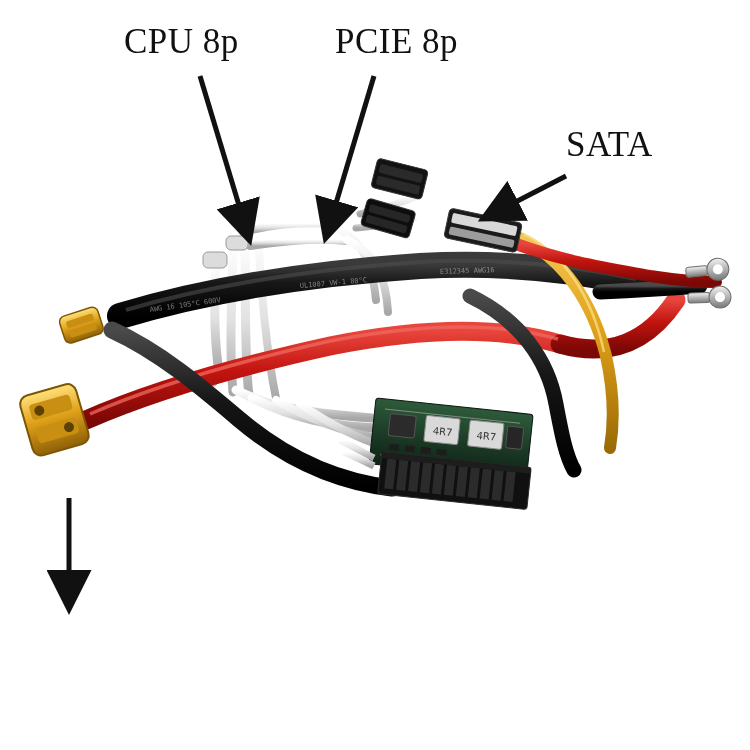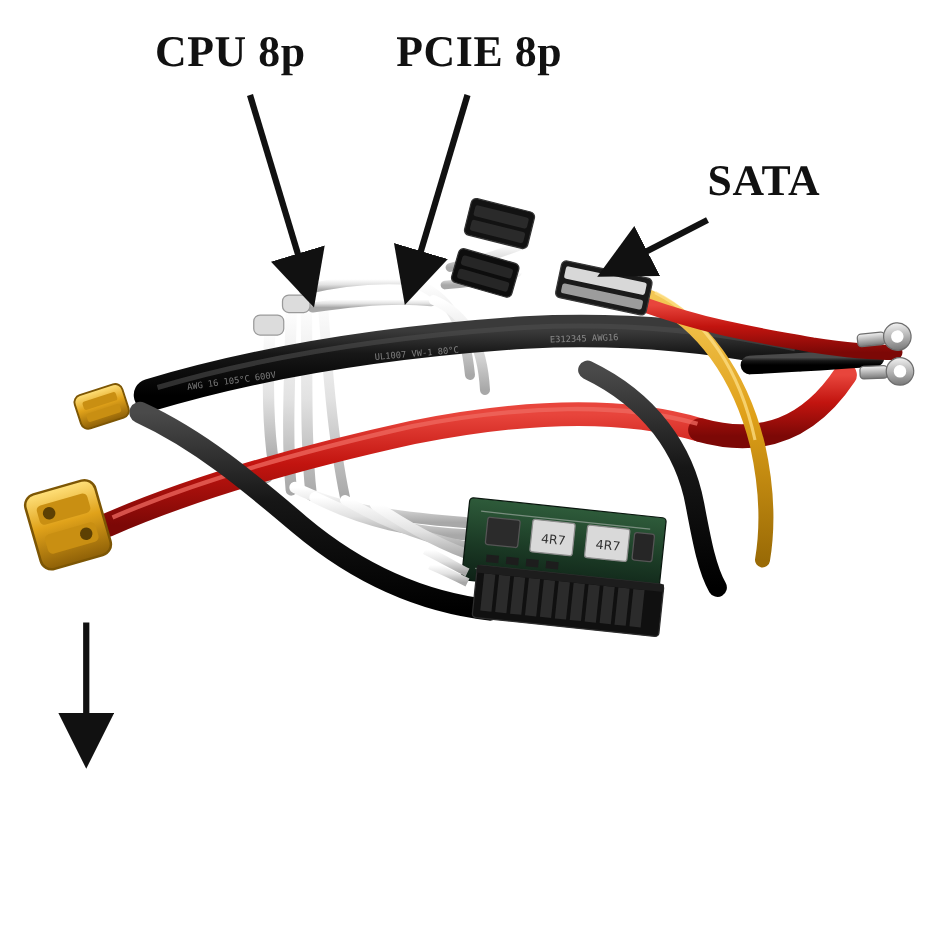--- a/index.html
+++ b/index.html
@@ -12,26 +12,26 @@
     width: 750px;
     height: 750px;
     background: #ffffff;
     overflow: hidden;
     font-family: "Liberation Serif", serif;
   }
 
   
   .label {
     position: absolute;
-    font-weight: bold;
+    font-weight: normal;
     white-space: nowrap;
     letter-spacing: 0.5px;
   }
   .label-cpu  { left: 124px; top: 22px;  font-size: 35px; color: #111111; }
-  .label-pcie { left: 317px; top: 22px;  font-size: 35px; color: #111111; }
+  .label-pcie { left: 335px; top: 22px;  font-size: 35px; color: #111111; }
   .label-sata { left: 566px; top: 125px; font-size: 35px; color: #111111; }
   .label-xt60 {
     left: 52px; top: 612px;
     font-size: 37px;
     color: #ee1111;
     font-family: "Liberation Sans", sans-serif;
     font-weight: bold;
   }
 
   

